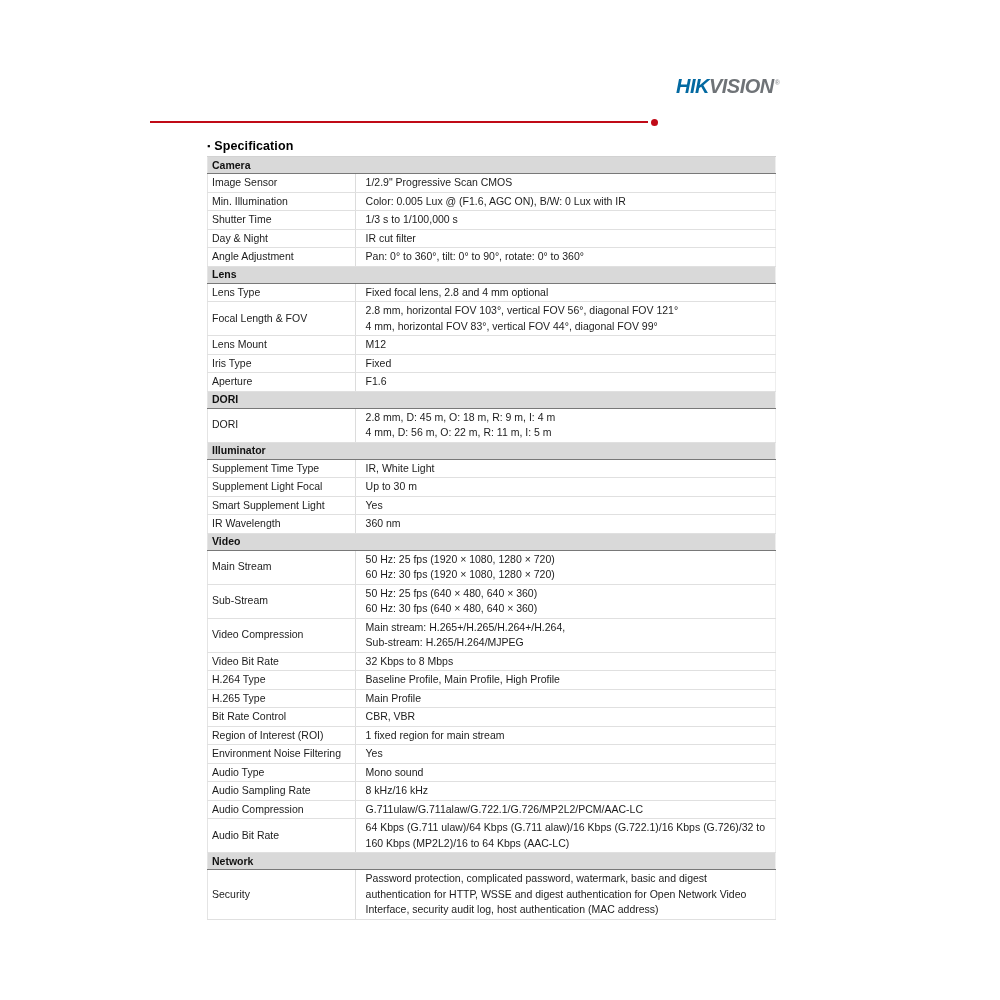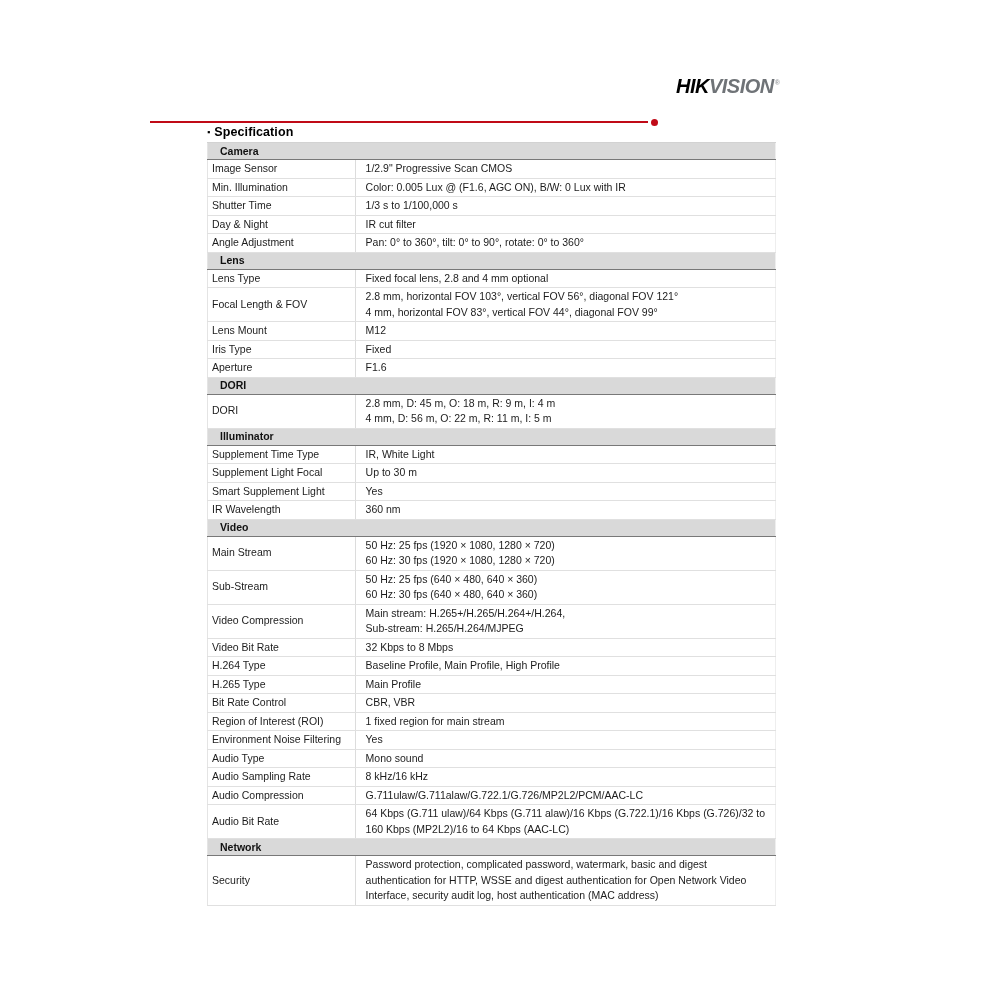--- a/index.html
+++ b/index.html
@@ -14,21 +14,21 @@
   .logo {
     position: absolute;
     left: 676px; top: 75px;
     font-style: italic;
     font-weight: bold;
     font-size: 20px;
     letter-spacing: -0.5px;
     white-space: nowrap;
     user-select: none;
   }
-  .logo .hik { color: #000000; }
+  .logo .hik { color: #0369a1; }
   .logo .vision { color: #6f7377; }
   .logo .reg {
     color: #9a9da0;
     font-size: 7px;
     font-style: normal;
     vertical-align: super;
     margin-left: 1px;
   }
   .red-line {
     position: absolute;
@@ -39,21 +39,21 @@
   .red-dot {
     position: absolute;
     left: 651px; top: 119px;
     width: 7px; height: 7px;
     border-radius: 50%;
     background: #c00a17;
   }
   
   .content {
     position: absolute;
-    left: 207px; top: 125px;
+    left: 207px; top: 139px;
     width: 569px;
   }
   .heading {
     font-size: 12.5px;
     font-weight: bold;
     color: #000000;
     margin: 0 0 3px 0;
     letter-spacing: 0.1px;
   }
   .heading .bullet {
@@ -67,21 +67,21 @@
     font-size: 10.5px;
     color: #1c1c1c;
     border-left: 1px solid #e4e4e4;
     border-right: 1px solid #eeeeee;
     border-bottom: 1px solid #e0e0e0;
   }
   tr.section-row td {
     background: #d9d9d9;
     font-weight: bold;
     color: #111111;
-    padding: 1px 4px 2px 12px;
+    padding: 1px 4px 2px 4px;
     height: 17px;
     border-bottom: 1px solid #787878;
     border-top: 1px solid #d2d2d2;
   }
   tr.data-row td {
     border-bottom: 1px solid #e0e0e0;
     vertical-align: middle;
   }
   td.label-cell {
     width: 157px;

